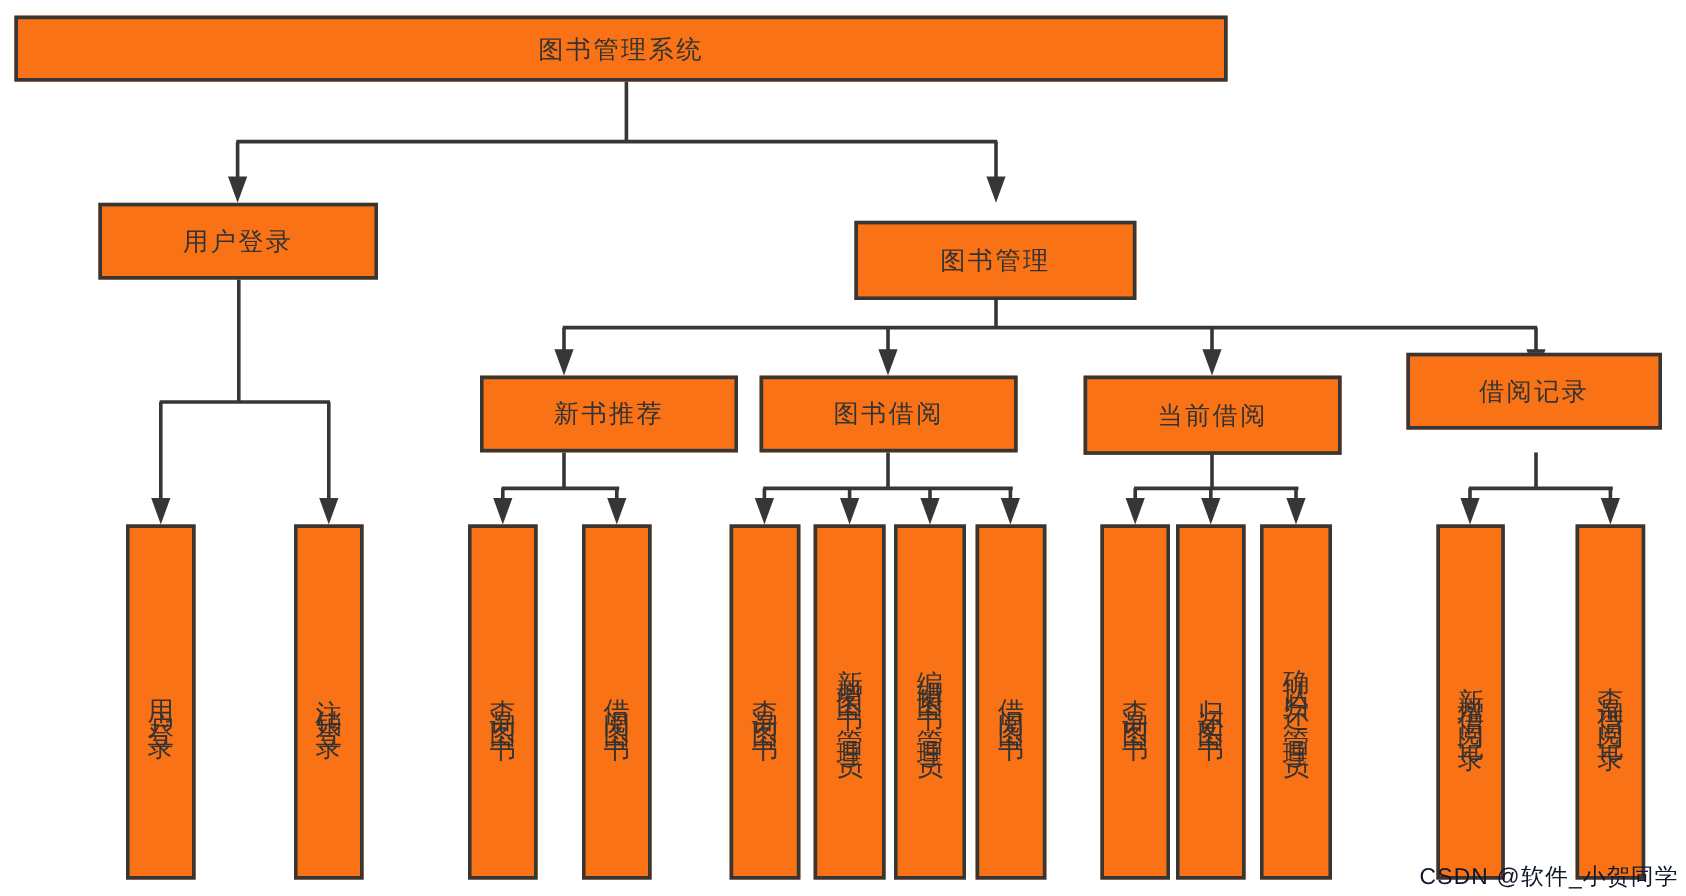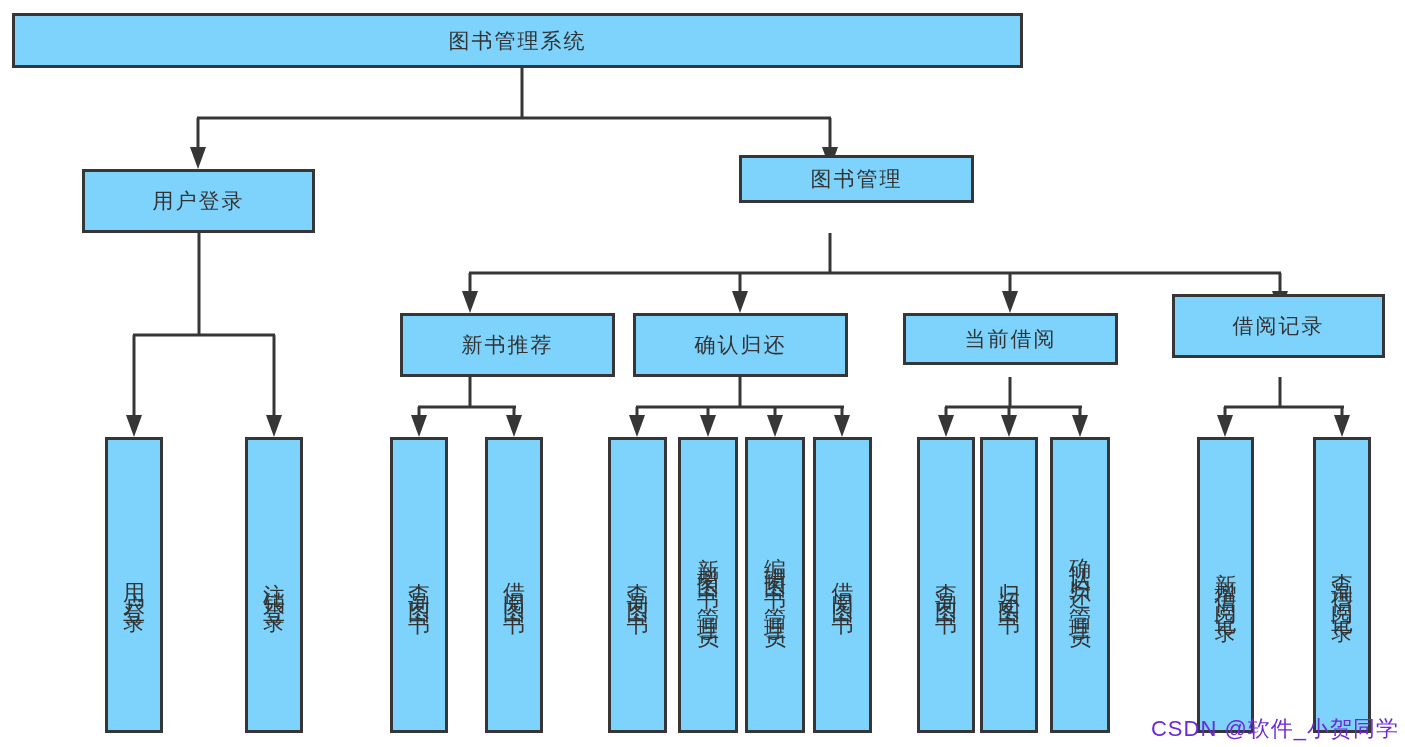--- a/index.html
+++ b/index.html
@@ -15,21 +15,21 @@
   svg.connectors {
     position: absolute;
     left: 0; top: 0;
     width: 1405px; height: 747px;
   }
   svg.connectors line { stroke: #363636; stroke-width: 3; }
   svg.connectors polygon { fill: #363636; }
   .node {
     position: absolute;
     box-sizing: border-box;
-    background: #7dd3fc;
+    background: #f97316;
     border: 3px solid #363636;
     display: flex;
     align-items: center;
     justify-content: center;
     font-size: 21px;
     letter-spacing: 2px;
     white-space: nowrap;
     z-index: 2;
   }
   .leaf {
@@ -37,23 +37,23 @@
     text-orientation: mixed;
     font-size: 22px;
     letter-spacing: 10px;
     line-height: 1;
     white-space: normal;
   }
   .watermark {
     position: absolute;
     right: 6px;
     bottom: 3px;
-    font-size: 22px;
+    font-size: 19px;
     letter-spacing: 1px;
-    color: #6d28d9;
+    color: #0f172a;
     z-index: 5;
     white-space: nowrap;
   }
 </style>
 </head>
 <body>
 
 <div class="stage">
 
   <svg class="connectors" viewBox="0 0 1405 747" xmlns="http://www.w3.org/2000/svg" aria-hidden="true">
@@ -114,25 +114,25 @@
     <line x1="1224" y1="407" x2="1344" y2="407"></line>
     <line x1="1225" y1="407" x2="1225" y2="418"></line>
       <polygon points="1217,415 1233,415 1225,437"></polygon>
     <line x1="1342" y1="407" x2="1342" y2="418"></line>
       <polygon points="1334,415 1350,415 1342,437"></polygon>
   </svg>
 
   <div class="node" style="left:12px; top:13px; width:1011px; height:55px;">图书管理系统</div>
 
   <div class="node" style="left:82px; top:169px; width:233px; height:64px;">用户登录</div>
-  <div class="node" style="left:712px; top:155px; width:235px; height:48px;margin-left:27px;">图书管理</div>
+  <div class="node" style="left:712px; top:184px; width:235px; height:66px;">图书管理</div>
 
   <div class="node" style="left:363px; top:313px; width:215px; height:64px;margin-left:37px;">新书推荐</div>
-  <div class="node" style="left:633px; top:313px; width:215px; height:64px;">确认归还</div>
-  <div class="node" style="left:903px; top:313px; width:215px; height:52px;">当前借阅</div>
+  <div class="node" style="left:633px; top:313px; width:215px; height:64px;">图书借阅</div>
+  <div class="node" style="left:903px; top:313px; width:215px; height:66px;">当前借阅</div>
   <div class="node" style="left:1172px; top:294px; width:213px; height:64px;">借阅记录</div>
 
   <div class="node leaf" style="left:105px; top:437px; width:58px; height:296px;">用户登录</div>
   <div class="node leaf" style="left:245px; top:437px; width:58px; height:296px;">注销登录</div>
 
   <div class="node leaf" style="left:390px; top:437px; width:58px; height:296px;">查询图书</div>
   <div class="node leaf" style="left:485px; top:437px; width:58px; height:296px;">借阅图书</div>
 
   <div class="node leaf" style="left:608px; top:437px; width:59px; height:296px;">查询图书</div>
   <div class="node leaf" style="left:678px; top:437px; width:60px; height:296px;">新增图书（管理员）</div>

